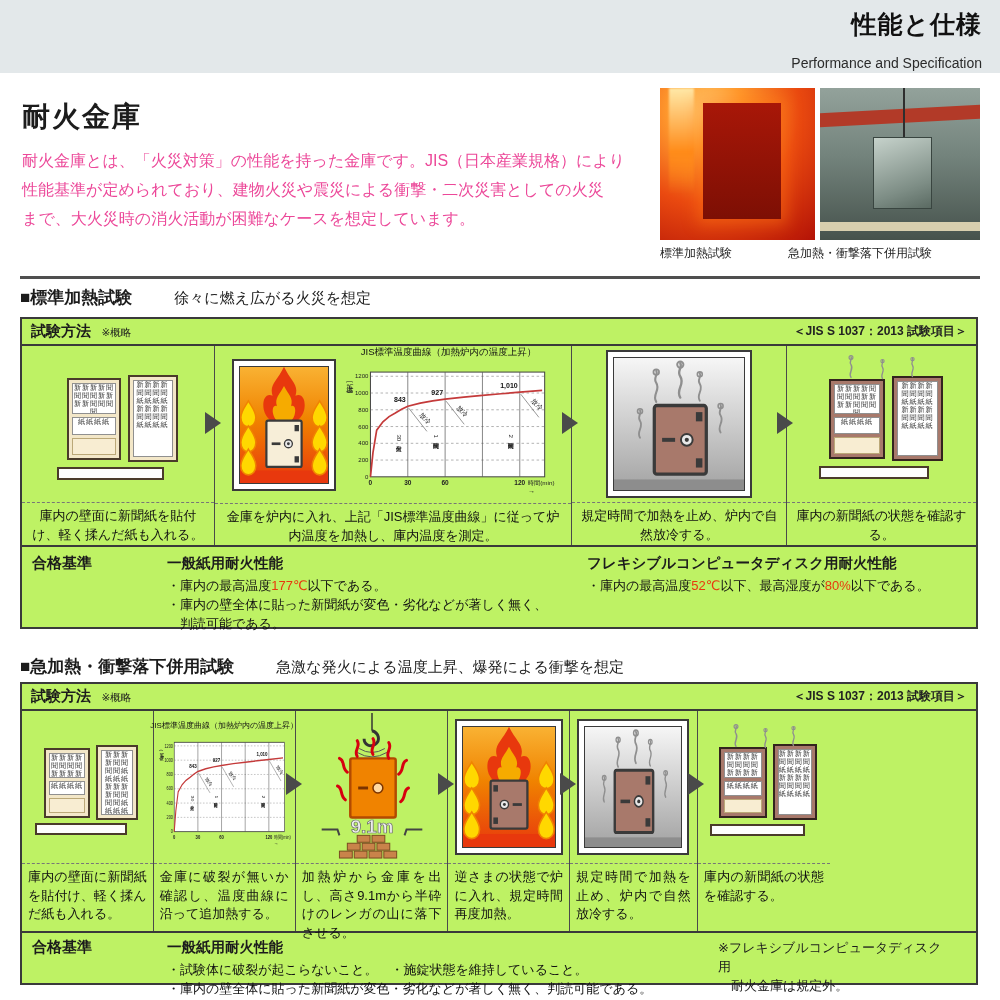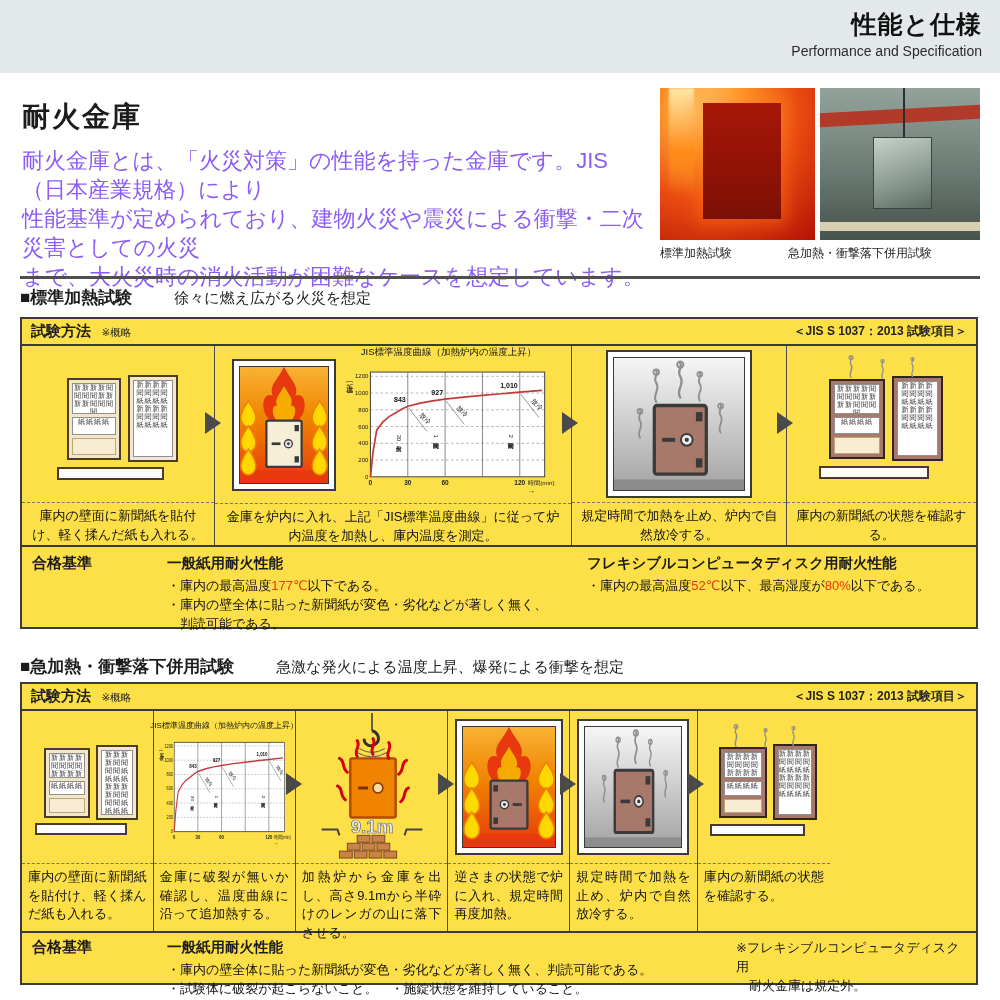--- a/index.html
+++ b/index.html
@@ -6,62 +6,62 @@
   body{
     width:1000px;height:1000px;position:relative;background:#fff;
     font-family:"Liberation Sans","DejaVu Sans",sans-serif;color:#1c1c1c;
     overflow:hidden;
   }
   .abs{position:absolute;}
   
   .header-bar{left:0;top:0;width:1000px;height:73px;background:#e3e8ea;}
   .header-inner{position:absolute;right:18px;top:8px;text-align:right;}
   .jp-title{font-size:25px;font-weight:bold;letter-spacing:1px;color:#111;}
-  .en-sub{font-size:14px;color:#2b2b2b;margin-top:2px;}
+  .en-sub{font-size:14px;color:#2b2b2b;margin-top:14px;}
   
   .doc-title{left:22px;top:98px;font-size:28px;font-weight:bold;letter-spacing:2px;}
-  .intro-p{left:22px;top:146px;width:625px;font-size:22px;line-height:29px;color:#8b5cf6;}
+  .intro-p{left:22px;top:146px;width:625px;font-size:16px;line-height:29px;color:#ec4899;}
   .photo{top:88px;height:152px;border:0;overflow:hidden;}
   .photo1{left:660px;width:155px;background:
     radial-gradient(circle at 30% 15%,#ffd27a 0%,#ff9b2e 22%,#ea4a10 55%,#b31206 100%);}
   .photo1 .silhouette{position:absolute;left:28%;top:10%;width:50%;height:76%;
     background:linear-gradient(180deg,#a81708,#7d0f04);box-shadow:0 0 14px 6px rgba(255,120,20,.45);}
   .photo1 .flame-streak{position:absolute;left:6%;top:0;width:16%;height:70%;
     background:linear-gradient(180deg,#ffe9a8,#ff8c1a 60%,transparent);filter:blur(1px);}
   .photo2{left:820px;width:160px;background:linear-gradient(180deg,#93a29b 0%,#73837c 45%,#46524c 100%);}
   .photo2 .beam{position:absolute;left:0;top:14%;width:100%;height:9%;background:#b23a28;transform:skewY(-3deg);}
   .photo2 .rope{position:absolute;left:52%;top:0;width:2px;height:34%;background:#2e2e2e;}
   .photo2 .hang-safe{position:absolute;left:33%;top:32%;width:36%;height:46%;
     background:linear-gradient(160deg,#c6d2cb,#7d8d85 70%,#5a6a62);border:1px solid #394540;}
   .photo2 .ledge{position:absolute;left:0;bottom:6%;width:100%;height:6%;background:#d8cfae;}
   .photo-cap{top:245px;font-size:12px;color:#222;}
   .rule{left:20px;top:276px;width:960px;height:3px;background:#4f4f4f;}
   
   .sec-head{display:flex;align-items:baseline;gap:42px;}
   .sec-head .h{font-size:17px;font-weight:bold;}
   .sec-head .t{font-size:15px;color:#222;}
   
-  .mbox{border:2px solid #3a3a3a;background:#fde047;box-sizing:border-box;}
+  .mbox{border:2px solid #3a3a3a;background:#bef264;box-sizing:border-box;}
   .mbox-head{height:27px;border-bottom:2px solid #3a3a3a;display:flex;align-items:center;
     justify-content:space-between;padding:0 9px;box-sizing:border-box;}
   .mlabel{font-size:15px;font-weight:bold;}
   .mnote{font-size:10.5px;font-weight:normal;margin-left:6px;}
   .jisref{font-size:12px;font-weight:bold;color:#222;}
   .steps{display:flex;align-items:stretch;}
   .cell{position:relative;box-sizing:border-box;border-right:1.5px solid #4a4a4a;
     display:flex;flex-direction:column;}
   .cell:last-child{border-right:0;}
   .ill-area{flex:1;display:flex;align-items:center;justify-content:center;position:relative;}
   .cap{border-top:1.5px dashed #777;font-size:13px;line-height:18.5px;color:#111;
     padding:4px 6px;box-sizing:border-box;}
   .cap.center{text-align:center;}
   .arrow-ic{position:absolute;left:-10px;width:0;height:0;z-index:5;
     border-top:11px solid transparent;border-bottom:11px solid transparent;border-left:16px solid #4a4a4a;}
   
-  .criteria{border-top:2px solid #3a3a3a;display:flex;padding:7px 10px 4px 10px;box-sizing:border-box;}
+  .criteria{border-top:2px solid #3a3a3a;display:flex;padding:7px 28px 4px 10px;box-sizing:border-box;}
   .cr-label{width:135px;font-size:15px;font-weight:bold;flex:none;}
   .cr-col .ct{font-size:14.5px;font-weight:bold;margin-bottom:3px;}
   .cr-col .ci{font-size:13px;line-height:19px;color:#111;}
   .red{color:#e8380d;text-align:center;}
   
   .safe-ill{position:relative;}
   .safe-ill .sbody{position:absolute;left:8%;top:9%;width:45%;height:73%;background:#f3e7c8;
     border:2px solid #4a3b2a;padding:3px;display:flex;flex-direction:column;gap:3px;box-sizing:border-box;}
   .safe-ill .sdoor{position:absolute;right:1%;top:6%;width:41%;height:78%;background:#f3e7c8;
     border:2px solid #4a3b2a;padding:3px;box-sizing:border-box;}
@@ -492,21 +492,21 @@
           <div class="sbase"></div>
         </div>
       </div>
       <div class="cap left" style="height:68px">庫内の新聞紙の状態を確認する。</div>
     </div>
   </div>
   <div class="criteria" style="height:52px;padding-top:5px">
     <div class="cr-label">合格基準</div>
     <div class="cr-col" style="flex:1">
       <div class="ct">一般紙用耐火性能</div>
+      <div class="ci"><span>・試験体に破裂が起こらないこと。　・施錠状態を維持していること。</span></div>
       <div class="ci"><span>・庫内の壁全体に貼った新聞紙が変色・劣化などが著しく無く、判読可能である。</span></div>
-      <div class="ci"><span>・試験体に破裂が起こらないこと。　・施錠状態を維持していること。</span></div>
     </div>
     <div class="note-col">
       <div>※フレキシブルコンピュータディスク用</div>
       <div>　耐火金庫は規定外。</div>
     </div>
   </div>
 </div>
 
 </body></html>

